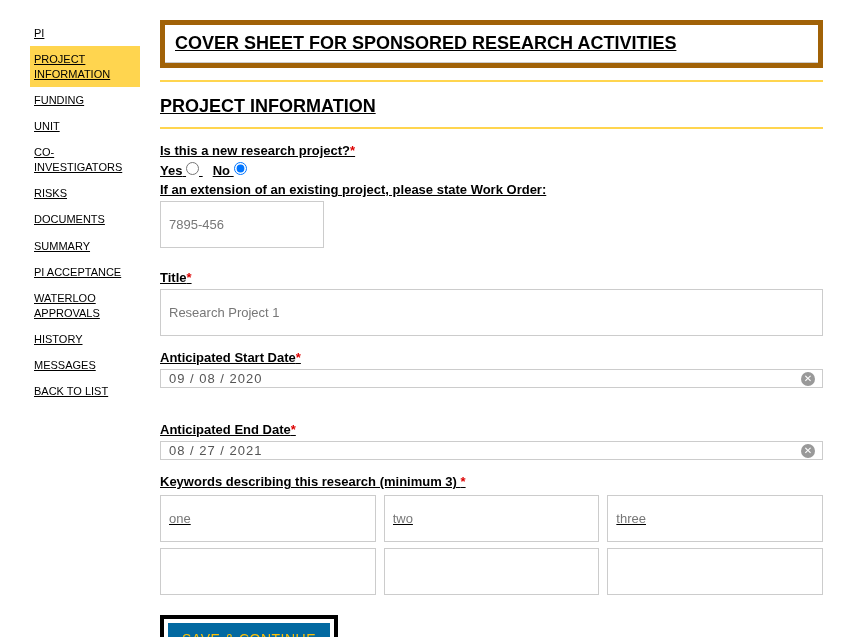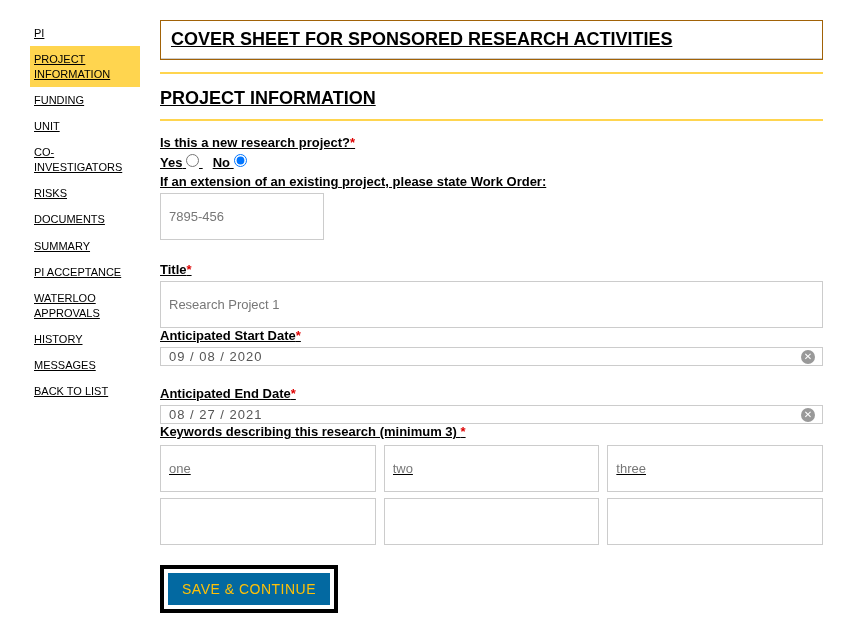--- a/index.html
+++ b/index.html
@@ -32,21 +32,21 @@
     }
     .sidebar-item.active {
       background: #ffd54f;
       font-weight: normal;
     }
     .main {
       flex: 1;
       padding-left: 20px;
     }
     .header-box {
-      border: 1px solid #a16207;
+      border: 5px solid #a16207;
       margin-bottom: 12px;
     }
     .header-title {
       font-weight: bold;
       font-size: 18px;
       padding: 8px 10px;
       border-bottom: 1px solid #ccc;
     }
     .header-table {
       width: 100%;
@@ -77,20 +77,21 @@
       margin: 10px 0 14px 0;
     }
     .section-title {
       font-weight: bold;
       font-size: 18px;
       margin-bottom: 4px;
     }
     .field-label {
       font-weight: bold;
       font-size: 13px;
+      margin-top: 14px;
       margin-bottom: 4px;
     }
     .req {
       color: #d00;
     }
     .radio-row {
       font-weight: bold;
       font-size: 13px;
       margin-bottom: 4px;
     }

